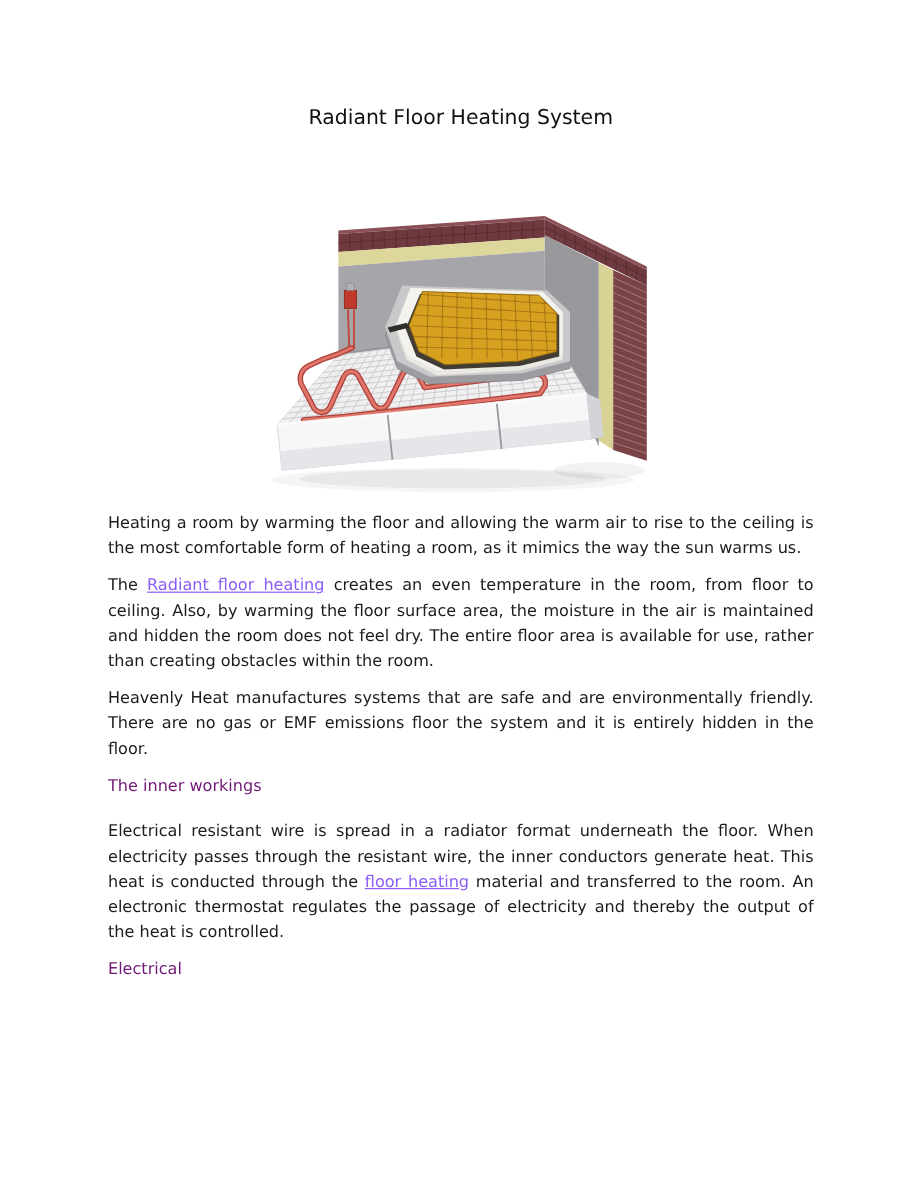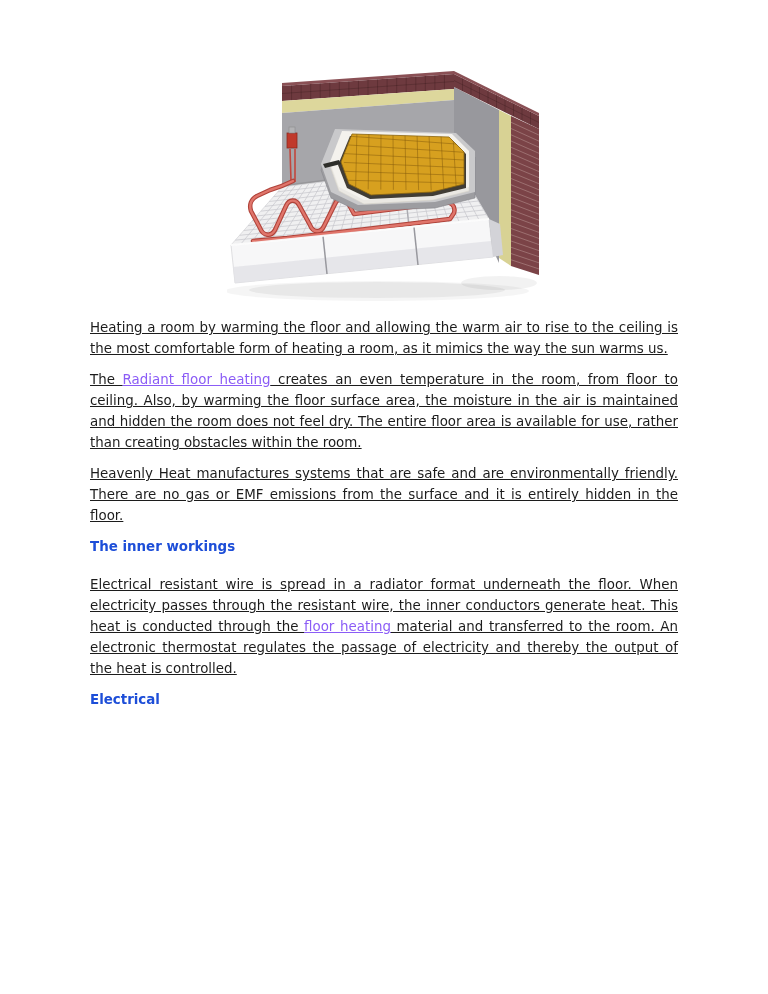--- a/index.html
+++ b/index.html
@@ -1,30 +1,31 @@
 <!DOCTYPE html>
 <html><head>
 <meta charset="utf-8">
 <style>
   html,body{margin:0;padding:0;background:#ffffff;}
   .page{position:relative;width:768px;height:994px;background:#ffffff;
         font-family:"DejaVu Sans","Liberation Sans",sans-serif;color:#1c1c1c;overflow:hidden;}
   .title{padding-top:88px;text-align:center;font-size:17px;line-height:21px;color:#111111;}
   .figure{margin-top:67px;display:flex;justify-content:center;}
   .content{width:588px;margin:9px auto 0;}
-  .para{font-size:13.4px;line-height:21px;text-align:justify;margin:10px 0 0;color:#1c1c1c;text-decoration:underline;}
-  .heading{font-size:13.4px;line-height:21px;font-weight:bold;margin:10px 0 0;color:#1d4ed8;}
+  .para{font-size:13.4px;line-height:21px;text-align:justify;margin:10px 0 0;color:#1c1c1c;}
+  .heading{font-size:13.4px;line-height:21px;font-weight:normal;margin:10px 0 0;color:#701a75;}
   .heading + .para{margin-top:17px;}
   a.doclink{color:#8b5cf6;text-decoration:underline;cursor:pointer;}
 </style>
 </head>
 <body>
 
 <div class="page">
 
+  <div class="title">Radiant Floor Heating System</div>
 
   <div class="figure">
     <svg width="315" height="240" viewBox="0 0 315 240" aria-hidden="true">
       <defs>
         <clipPath id="tileClip">
           <polygon points="125,67 222,70 237,85 237,117 205,125 144,128 122,117 114,95"></polygon>
         </clipPath>
       </defs>
 
       <g>
@@ -198,21 +199,21 @@
         <line x1="4" y1="178" x2="262" y2="152" stroke="#ffffff" stroke-width="2" opacity="0.9"></line>
       </g>
     </svg>
   </div>
 
   <div class="content">
     <p class="para">Heating a room by warming the floor and allowing the warm air to rise to the ceiling is the most comfortable form of heating a room, as it mimics the way the sun warms us.</p>
 
     <p class="para"><span>The </span><a class="doclink" href="#">Radiant floor heating</a><span> creates an even temperature in the room, from floor to ceiling. Also, by warming the floor surface area, the moisture in the air is maintained and hidden the room does not feel dry. The entire floor area is available for use, rather than creating obstacles within the room.</span></p>
 
-    <p class="para">Heavenly Heat manufactures systems that are safe and are environmentally friendly. There are no gas or EMF emissions from the surface and it is entirely hidden in the floor.</p>
+    <p class="para">Heavenly Heat manufactures systems that are safe and are environmentally friendly. There are no gas or EMF emissions floor the system and it is entirely hidden in the floor.</p>
 
     <p class="heading">The inner workings</p>
 
     <p class="para"><span>Electrical resistant wire is spread in a radiator format underneath the floor. When electricity passes through the resistant wire, the inner conductors generate heat. This heat is conducted through the </span><a class="doclink" href="#">floor heating</a><span> material and transferred to the room. An electronic thermostat regulates the passage of electricity and thereby the output of the heat is controlled.</span></p>
 
     <p class="heading">Electrical</p>
 
 
   </div>
 

